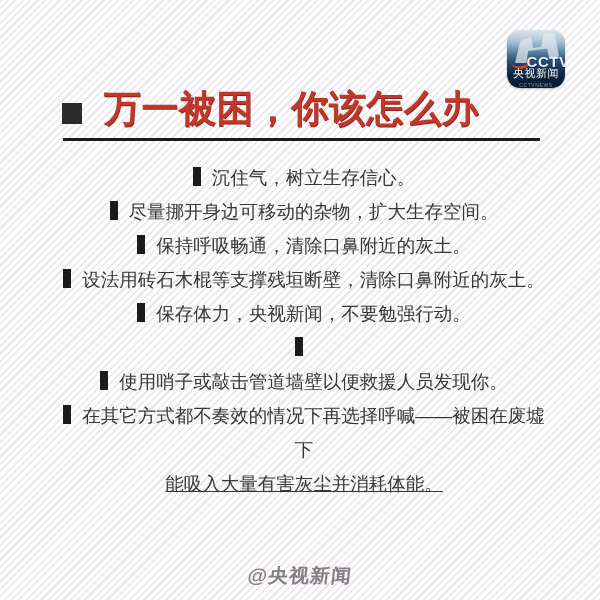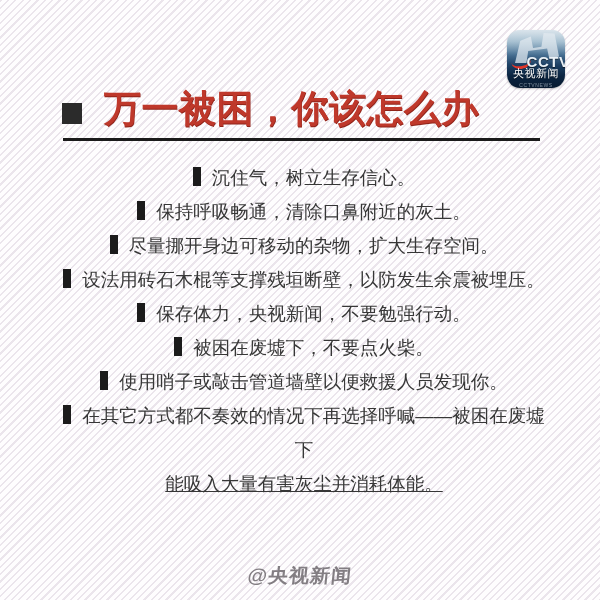--- a/index.html
+++ b/index.html
@@ -168,33 +168,33 @@
     <div class="title-sq"></div>
     <h1 class="page-title">万一被困，你该怎么办</h1>
   </div>
   <div class="divider"></div>
 
   <div class="tip-list">
     <div class="tip-item">
       <span class="bullet"></span><span>沉住气，树立生存信心。</span>
     </div>
     <div class="tip-item">
+      <span class="bullet"></span><span>尽量挪开身边可移动的杂物，扩大生存空间。</span>
+    </div>
+    <div class="tip-item">
       <span class="bullet"></span><span>保持呼吸畅通，清除口鼻附近的灰土。</span>
     </div>
     <div class="tip-item">
-      <span class="bullet"></span><span>尽量挪开身边可移动的杂物，扩大生存空间。</span>
-    </div>
-    <div class="tip-item">
-      <span class="bullet"></span><span>设法用砖石木棍等支撑残垣断壁，以防发生余震被埋压。</span>
+      <span class="bullet"></span><span>设法用砖石木棍等支撑残垣断壁，清除口鼻附近的灰土。</span>
     </div>
     <div class="tip-item">
       <span class="bullet"></span><span>保存体力，央视新闻，不要勉强行动。</span>
     </div>
     <div class="tip-item">
-      <span class="bullet"></span><span>被困在废墟下，不要点火柴。</span>
+      <span class="bullet"></span>
     </div>
     <div class="tip-item">
       <span class="bullet"></span><span>使用哨子或敲击管道墙壁以便救援人员发现你。</span>
     </div>
     <div class="tip-item">
       <span class="bullet"></span><span>在其它方式都不奏效的情况下再选择呼喊——被困在废墟下</span>
       <span class="cont-line">能吸入大量有害灰尘并消耗体能。</span>
     </div>
   </div>
 

